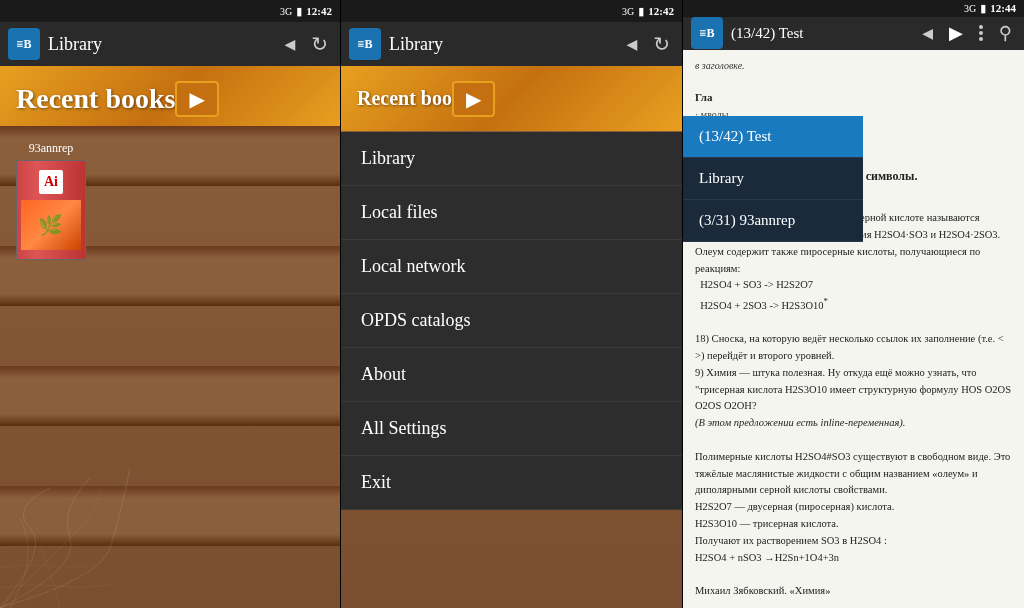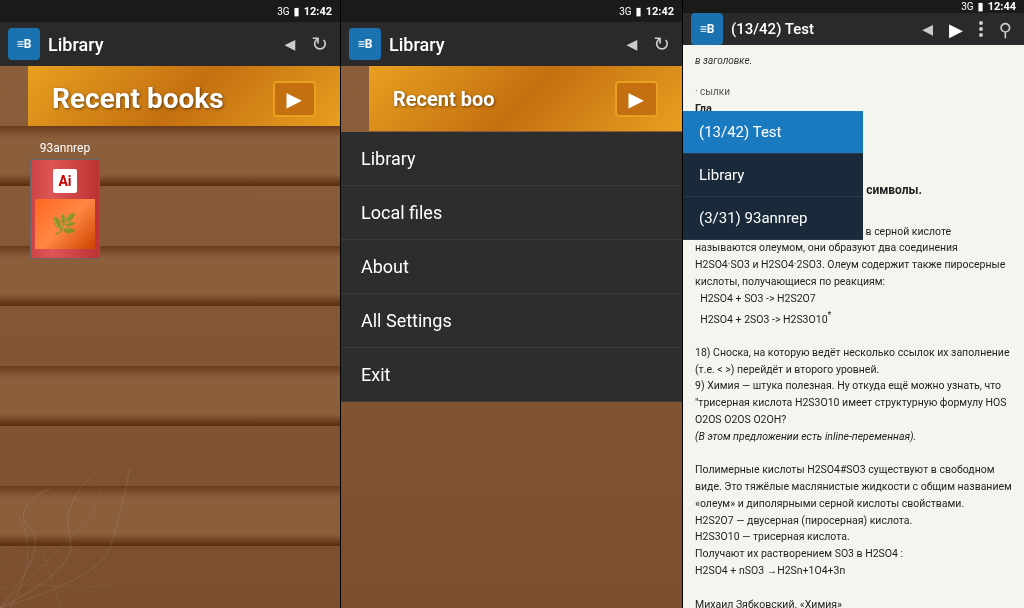--- a/index.html
+++ b/index.html
@@ -18,20 +18,21 @@
       display: flex;
       flex: 1;
       height: 608px;
     }
 
     .panel {
       display: flex;
       flex-direction: column;
       position: relative;
       overflow: hidden;
+      font-family: Liberation Serif, serif;
     }
 
     .panel-left {
       width: 340px;
     }
 
     .panel-middle {
       width: 342px;
     }
 
@@ -117,23 +118,21 @@
 
     .recent-books-header {
       position: absolute;
       top: 0;
       left: 0;
       right: 0;
       height: 65px;
       background: linear-gradient(135deg, #e8a020 0%, #c47010 50%, #e8a020 100%);
       display: flex;
       align-items: center;
-      justify-content: space-between;
-      padding: 0 24px;
-      margin-left: 28px;
+      padding: 0 16px;
     }
 
     .recent-books-title {
       color: #fff;
       font-size: 28px;
       font-weight: bold;
       text-shadow: 1px 1px 3px rgba(0,0,0,0.5);
     }
 
     .arrow-right-btn {
@@ -141,21 +140,21 @@
       border: 2px solid #e8a020;
       border-radius: 4px;
       padding: 4px 12px;
       color: #fff;
       font-size: 20px;
     }
 
     .book-item {
       position: absolute;
       top: 75px;
-      left: 30px;
+      left: 16px;
       text-align: center;
     }
 
     .book-label {
       color: #fff;
       font-size: 12px;
       margin-bottom: 4px;
     }
 
     .book-cover {
@@ -362,20 +361,22 @@
     <div style="position:relative;flex:1;background:linear-gradient(to bottom,#8B5E3C,#7a4e2e);overflow:hidden;">
       <div class="recent-books-header">
         <span class="recent-books-title" style="font-size:20px;color:#fff;font-weight:bold;text-shadow:1px 1px 3px rgba(0,0,0,0.5);">Recent boo</span>
         <div class="arrow-right-btn">▶</div>
       </div>
 
       <div class="dropdown-overlay">
         <div class="dropdown-menu">
           <div class="dropdown-item">Library</div>
           <div class="dropdown-item">Local files</div>
+          <div class="dropdown-item">Local network</div>
+          <div class="dropdown-item">OPDS catalogs</div>
           <div class="dropdown-item">About</div>
           <div class="dropdown-item">All Settings</div>
           <div class="dropdown-item">Exit</div>
         </div>
       </div>
     </div>
   </div>
 
   <div class="panel panel-right" style="border-left:1px solid #000;">
 
@@ -406,21 +407,20 @@
 
       <div class="right-dropdown">
         <div class="right-dropdown-item active">(13/42) Test</div>
         <div class="right-dropdown-item">Library</div>
         <div class="right-dropdown-item">(3/31) 93annrep</div>
       </div>
 
       <div class="doc-viewer" style="padding-top:8px;">
         <div style="font-size:10px;color:#333;margin-bottom:8px;font-style:italic;">в заголовке.</div>
         <div style="height:8px;"></div>
-        <div style="font-size:10px;color:#555;margin-bottom:2px;">· сылки</div>
         <div style="font-size:11px;font-weight:bold;margin-bottom:2px;">Гла</div>
         <div style="font-size:10px;color:#444;margin-bottom:4px;">· мволы.</div>
         <div style="font-size:10px;color:#333;margin-bottom:2px;">Те</div>
         <div style="font-size:10px;color:#555;margin-bottom:8px;font-style:italic;">Тек· · · <sup>18</sup>), текст-текст.</div>
 
         <div class="doc-title">Подстрочные символы.</div>
 
         <div style="font-size:10.5px;line-height:1.6;color:#222;white-space:pre-wrap;">ОлеумSubScript (подстрочник.)
 Растворы серного ангидрида SO3 в серной кислоте называются олеумом, они образуют два соединения H2SO4·SO3 и H2SO4·2SO3. Олеум содержит также пиросерные кислоты, получающиеся по реакциям:
   H2SO4 + SO3 -&gt; H2S2O7

